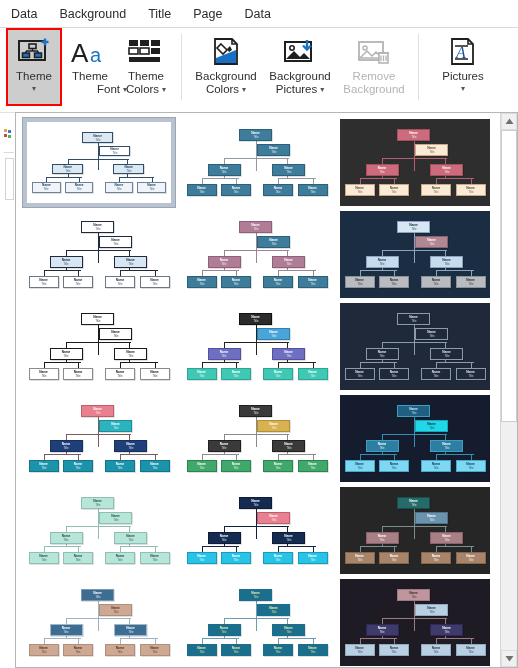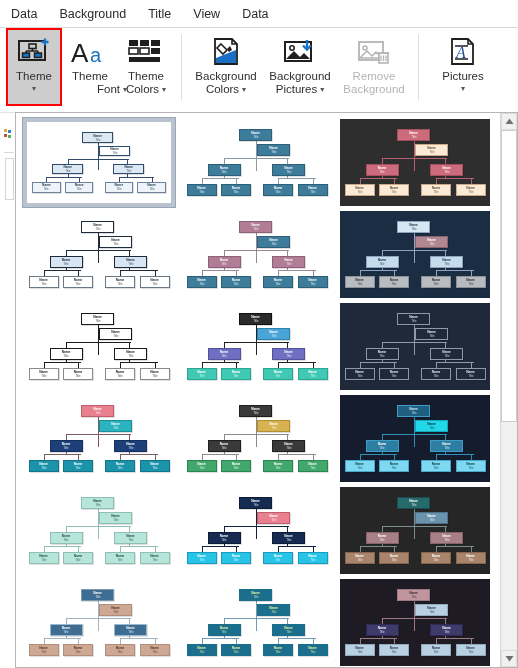--- a/index.html
+++ b/index.html
@@ -173,21 +173,21 @@
     <rect x="5" y="7" width="3" height="3" fill="#4db84d"></rect>
   </svg>
 </div>
 <div class="bgline" style="left:4px;top:152px;width:10px;height:1px;background:#dadada;"></div>
 <div class="bgline" style="left:5px;top:158px;width:9px;height:42px;border:1px solid #d4d4d4;background:transparent;"></div>
 
 <div class="tabbar" id="tabbar">
     <div class="tab">Data</div>
     <div class="tab">Background</div>
     <div class="tab">Title</div>
-    <div class="tab">View</div>
+    <div class="tab">Page</div>
     <div class="tab">Data</div>
   </div>
 
 <div class="ribbon" id="ribbon">
     <div class="rgroup">
       <div class="rbtn selected">
         <div class="ico">
           <svg width="34" height="30" viewBox="0 0 34 30">
     <rect x="2" y="4" width="26" height="19" fill="none" stroke="#1f1f1f" stroke-width="2"></rect>
     <rect x="12" y="7" width="7" height="4.5" fill="none" stroke="#1f1f1f" stroke-width="1.6"></rect>

